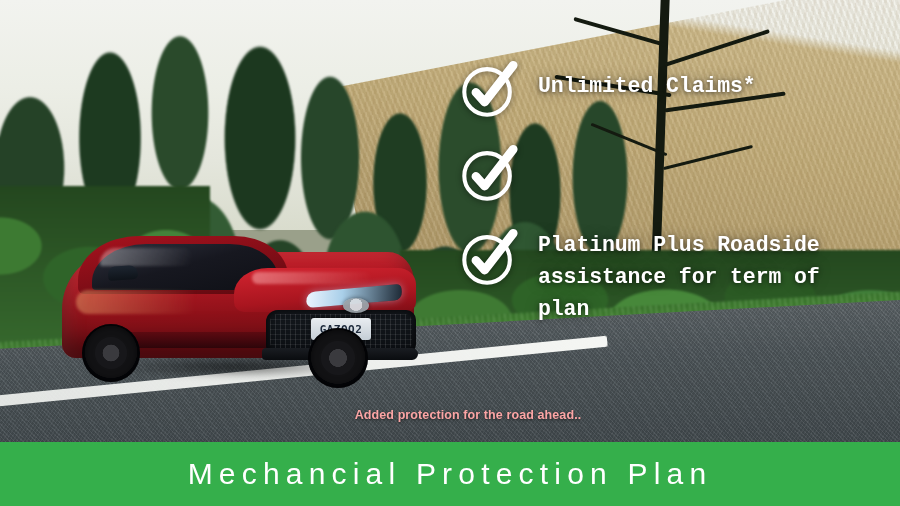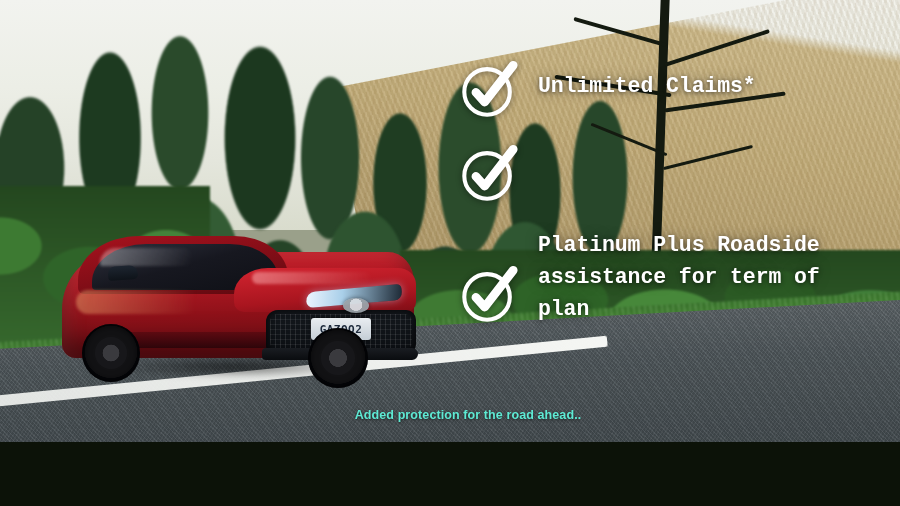--- a/index.html
+++ b/index.html
@@ -269,21 +269,21 @@
   }
 
   
   .features{
     position:absolute; left:458px; top:62px; width:414px;font-family:Liberation Mono, monospace;
   }
   .feature-row{
     display:flex; align-items:flex-start; gap:18px;
     margin-bottom:26px;
   }
-  .feature-row:last-child{ margin-bottom:0;align-items:flex-end; }
+  .feature-row:last-child{ margin-bottom:0; }
 
   .check-icon{ flex:0 0 auto; width:62px; height:62px; margin-top:-4px; }
   .check-icon svg{ display:block; width:62px; height:62px;
     filter:drop-shadow(0 1px 3px rgba(0,0,0,.45)); }
 
   .feature-text{
     color:#ffffff;
     font-size:21.5px;
     font-weight:700;
     line-height:1.48;
@@ -291,21 +291,21 @@
     text-shadow:0 1px 4px rgba(0,0,0,.55), 0 0 14px rgba(0,0,0,.35);
     padding-top:9px;
     max-width:336px;
   }
   .feature-row.two-line .feature-text{ padding-top:0; }
 
   
   .caption{
     position:absolute; left:0; right:0; top:408px;
     text-align:center;
-    color:#5eead4;
+    color:#fca5a5;
     font-size:12.5px;
     font-weight:700;
     letter-spacing:.1px;
     text-shadow:0 1px 3px rgba(0,0,0,.6);
   }
   .caption-inner{ display:inline-block; transform:translateX(18px); }
 
   
   .footer-bar{
     position:absolute; left:0; right:0; bottom:0; height:64px;
@@ -401,14 +401,17 @@
       </span>
       <div class="feature-text">Platinum Plus Roadside assistance for term of plan</div>
     </div>
 
   </div>
 
   <div class="caption">
     <span class="caption-inner">Added protection for the road ahead..</span>
   </div>
 
+  <div class="footer-bar">
+    <div class="footer-title">Mechancial Protection Plan</div>
+  </div>
 
 </div>
 
 </body></html>

